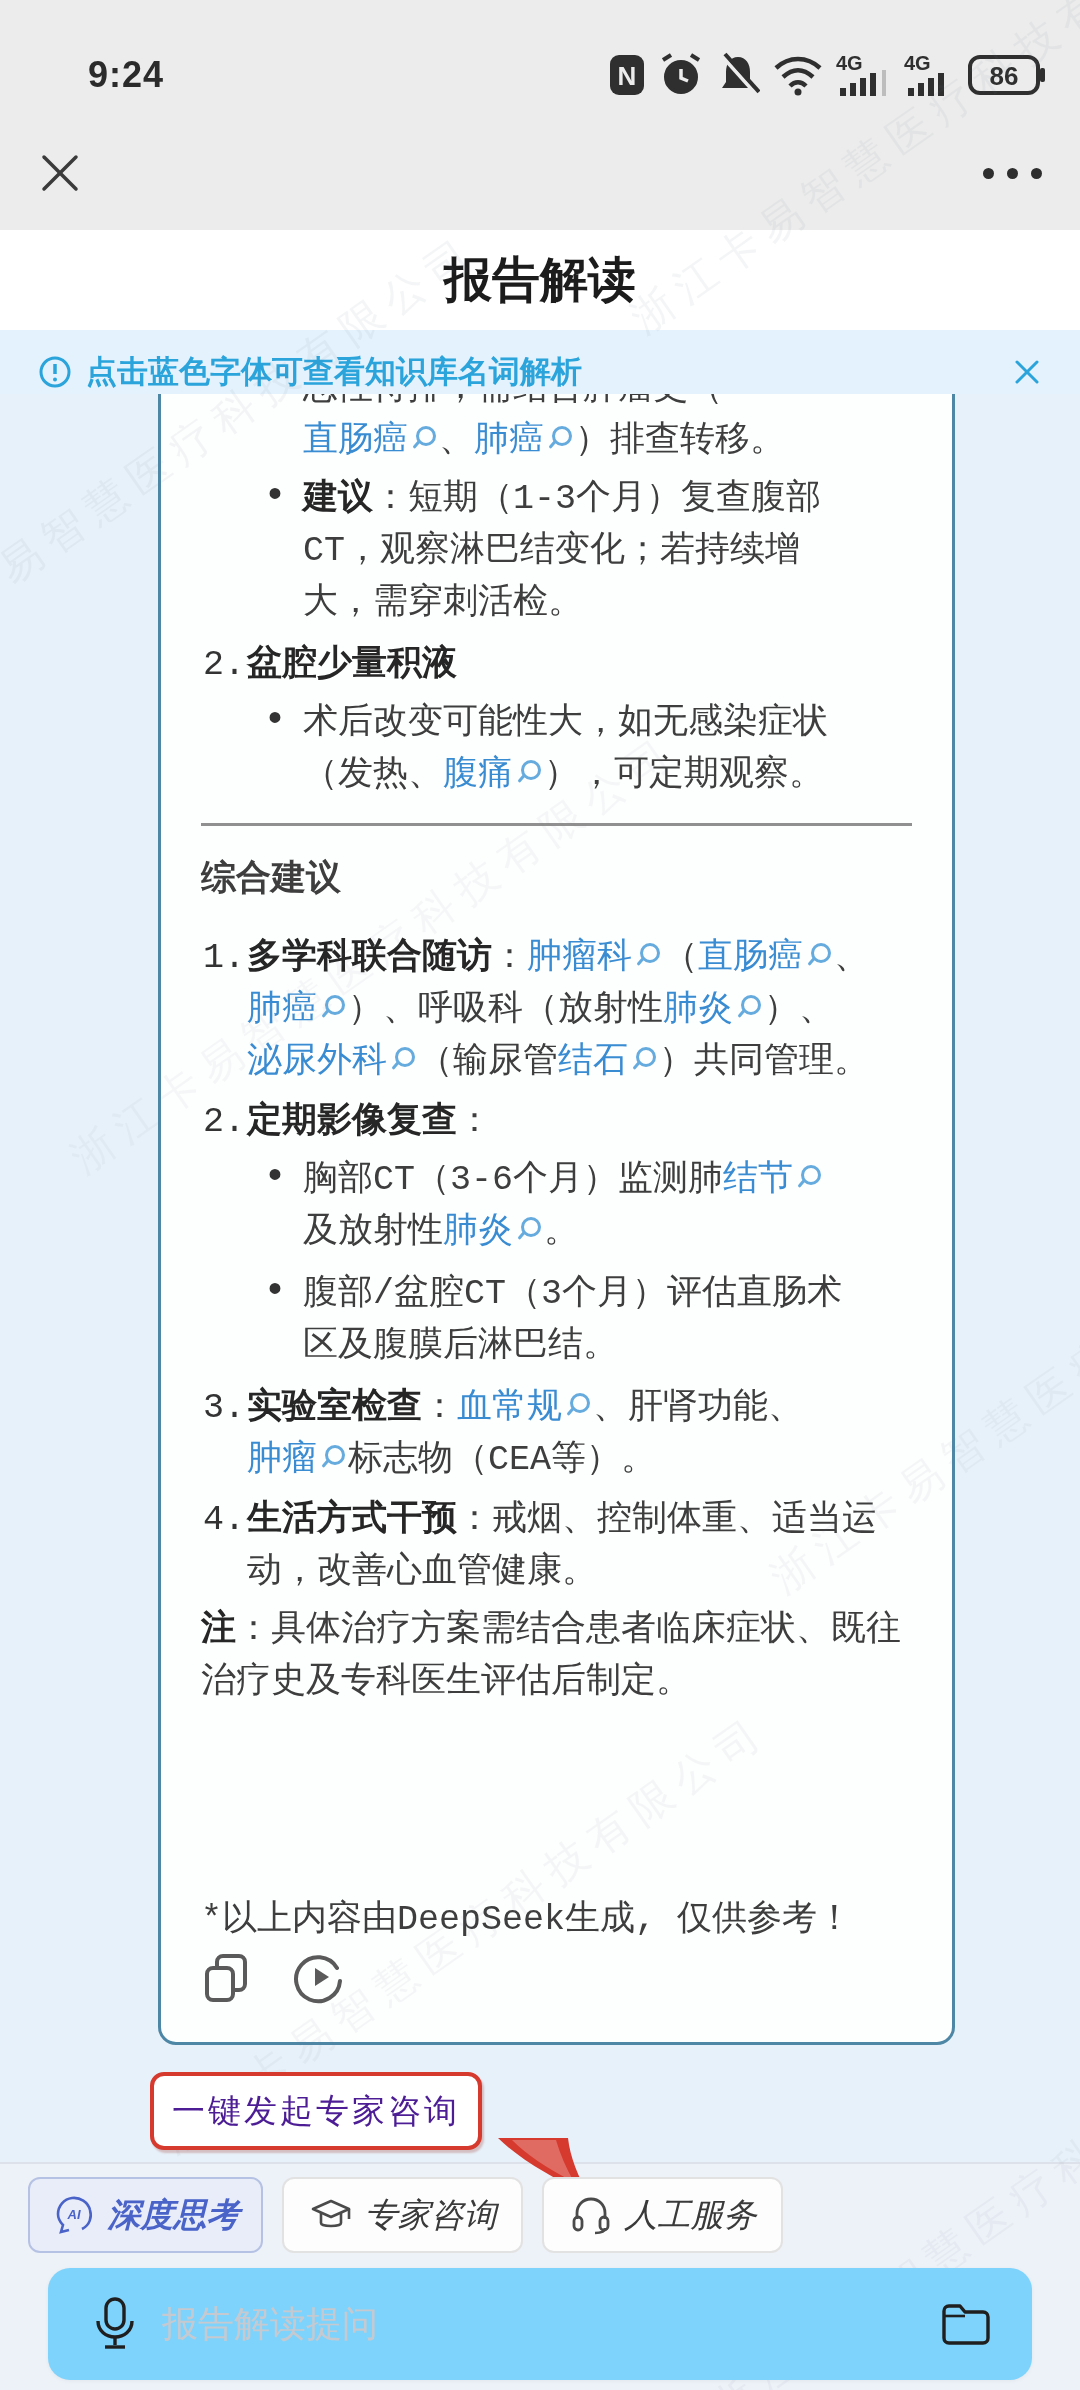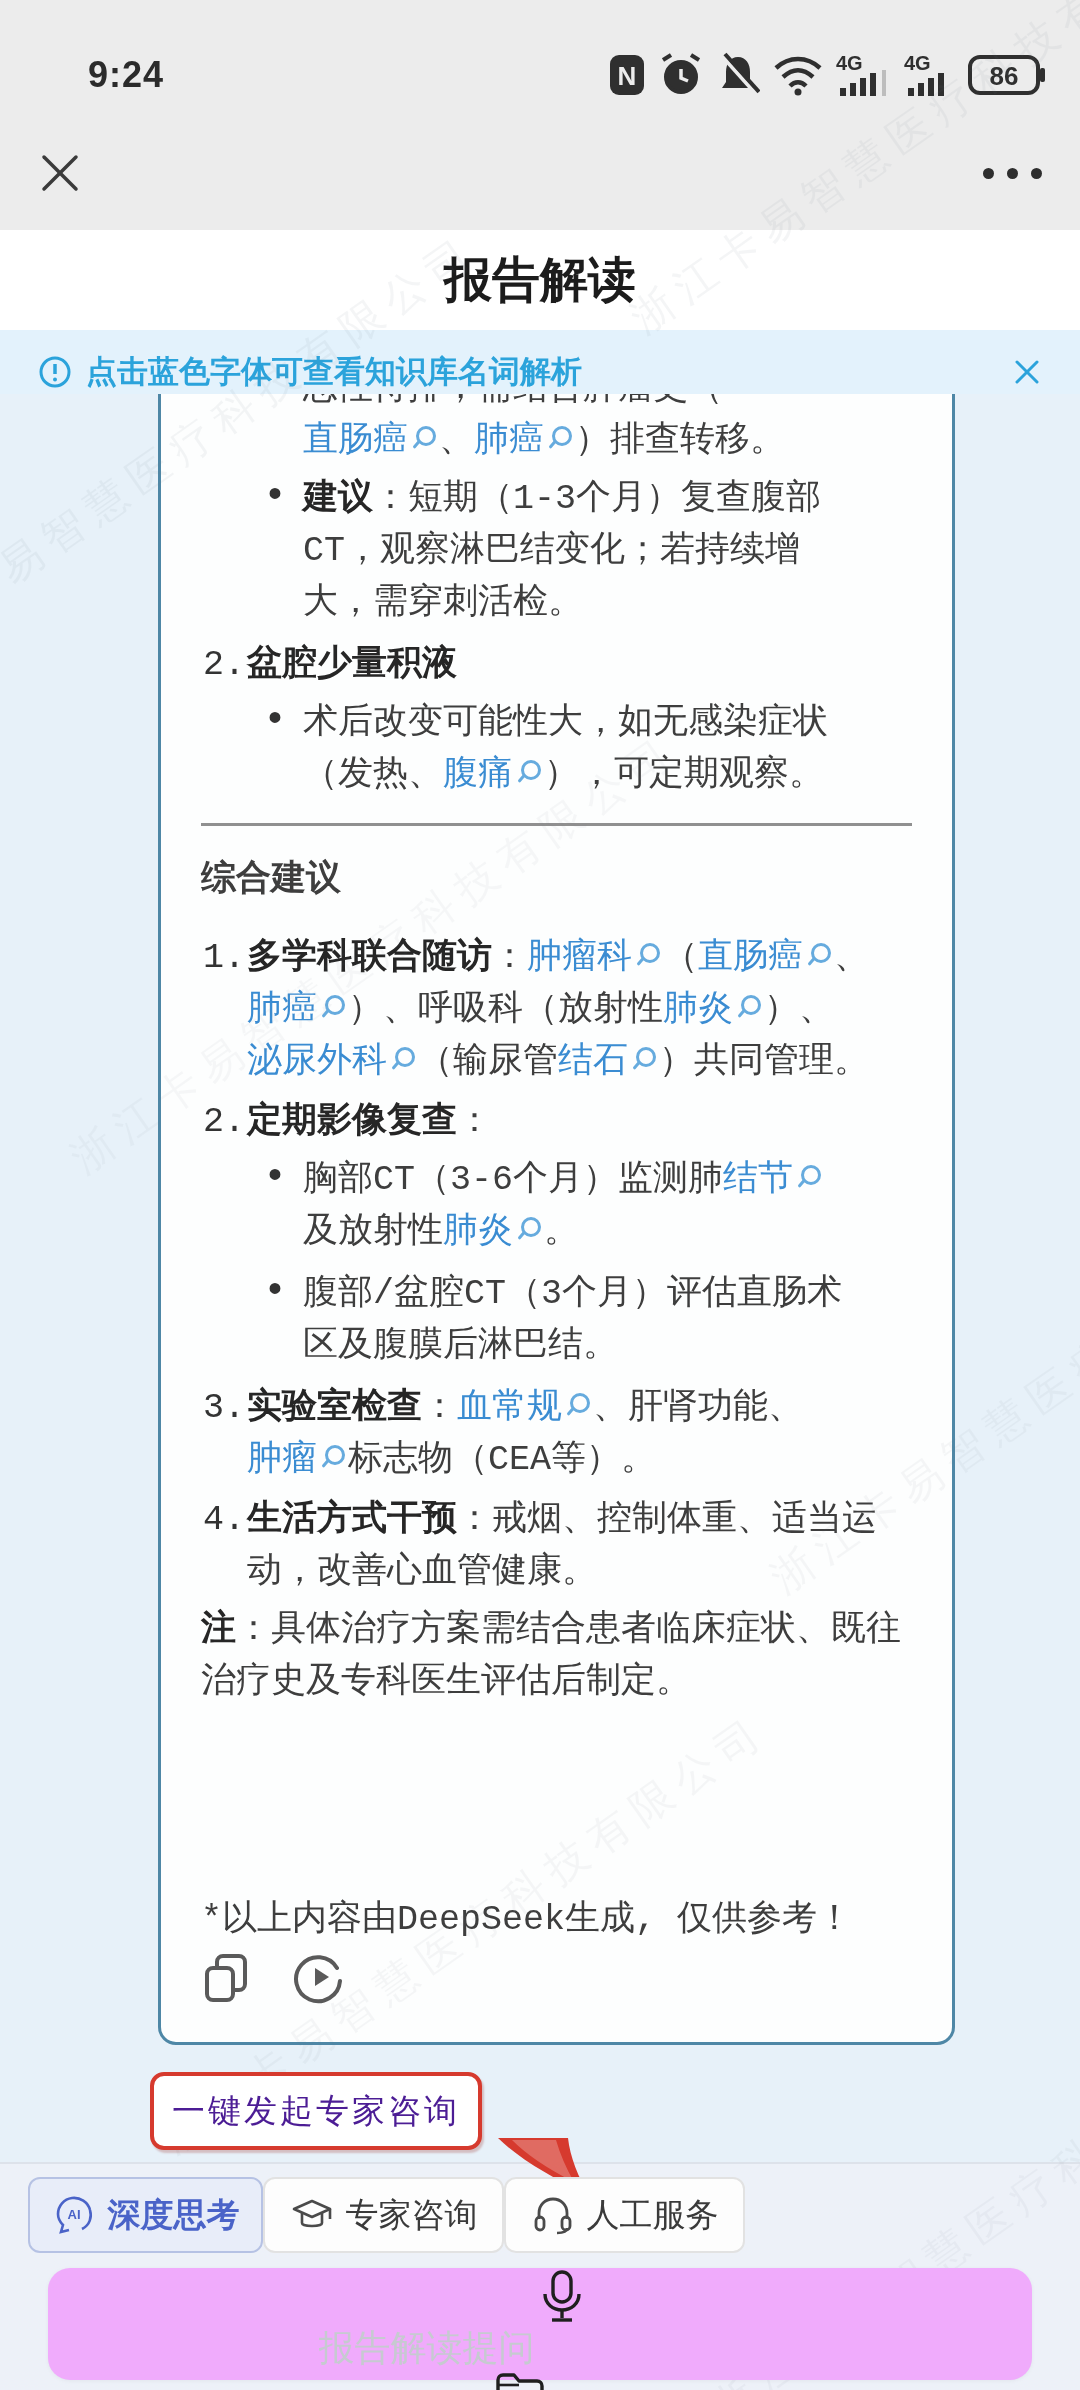--- a/index.html
+++ b/index.html
@@ -49,29 +49,29 @@
   .wm{position:absolute;font-size:42px;letter-spacing:10px;color:#6d7b88;opacity:0.07;
       transform:rotate(-35deg);transform-origin:left top;white-space:nowrap;pointer-events:none;z-index:5;}
   
   .callout{left:150px;top:2072px;width:332px;height:78px;background:#ffffff;border:4px solid #d63a2e;
            border-radius:14px;box-sizing:border-box;display:flex;align-items:center;justify-content:center;
            z-index:7;box-shadow:2px 3px 2px rgba(150,40,30,.25);}
   .callout span{font-family:"Liberation Serif","DejaVu Serif",serif;font-size:33px;color:#4c1d95;letter-spacing:3px;}
   .callout-tail{left:490px;top:2138px;z-index:6;}
   
   .bottom-band{left:0;top:2162px;width:1080px;height:228px;background:#edf1f8;border-top:2px solid #dde2ea;}
-  .btn-row{left:28px;top:2177px;display:flex;z-index:8;}
+  .btn-row{left:28px;top:2177px;display:flex;gap:19px;z-index:8;font-style:italic;}
   .btn{height:76px;border-radius:12px;display:flex;align-items:center;justify-content:center;gap:12px;
        box-sizing:border-box;cursor:pointer;}
   .btn-deep{width:235px;background:#e8edf9;border:2px solid #b6c2e4;color:#4a63c8;}
   .btn-deep span{font-size:33px;font-weight:600;color:#4a63c8;}
   .btn-plain{width:241px;background:#fdfdfd;border:2px solid #e2e2e2;}
   .btn-plain span{font-size:33px;color:#3a3a3a;}
-  .composer{left:48px;top:2268px;width:984px;height:112px;background:#f0abfc;border-radius:22px;
-            display:flex;align-items:center;box-shadow:0 1px 4px rgba(0,0,0,.05);z-index:8;flex-direction:column;}
+  .composer{left:48px;top:2268px;width:984px;height:112px;background:#7dd3fc;border-radius:22px;
+            display:flex;align-items:center;box-shadow:0 1px 4px rgba(0,0,0,.05);z-index:8;}
   .composer input{flex:1;border:none;outline:none;font-size:36px;color:#444;background:transparent;
             font-family:"Liberation Sans",sans-serif;margin-left:22px;}
   .composer input::placeholder{color:#c6cad0;}
   .mic{margin-left:44px;cursor:pointer;}
   .folder{margin-right:40px;cursor:pointer;}
   svg{display:block;}
 </style>
 </head>
 <body>
 

